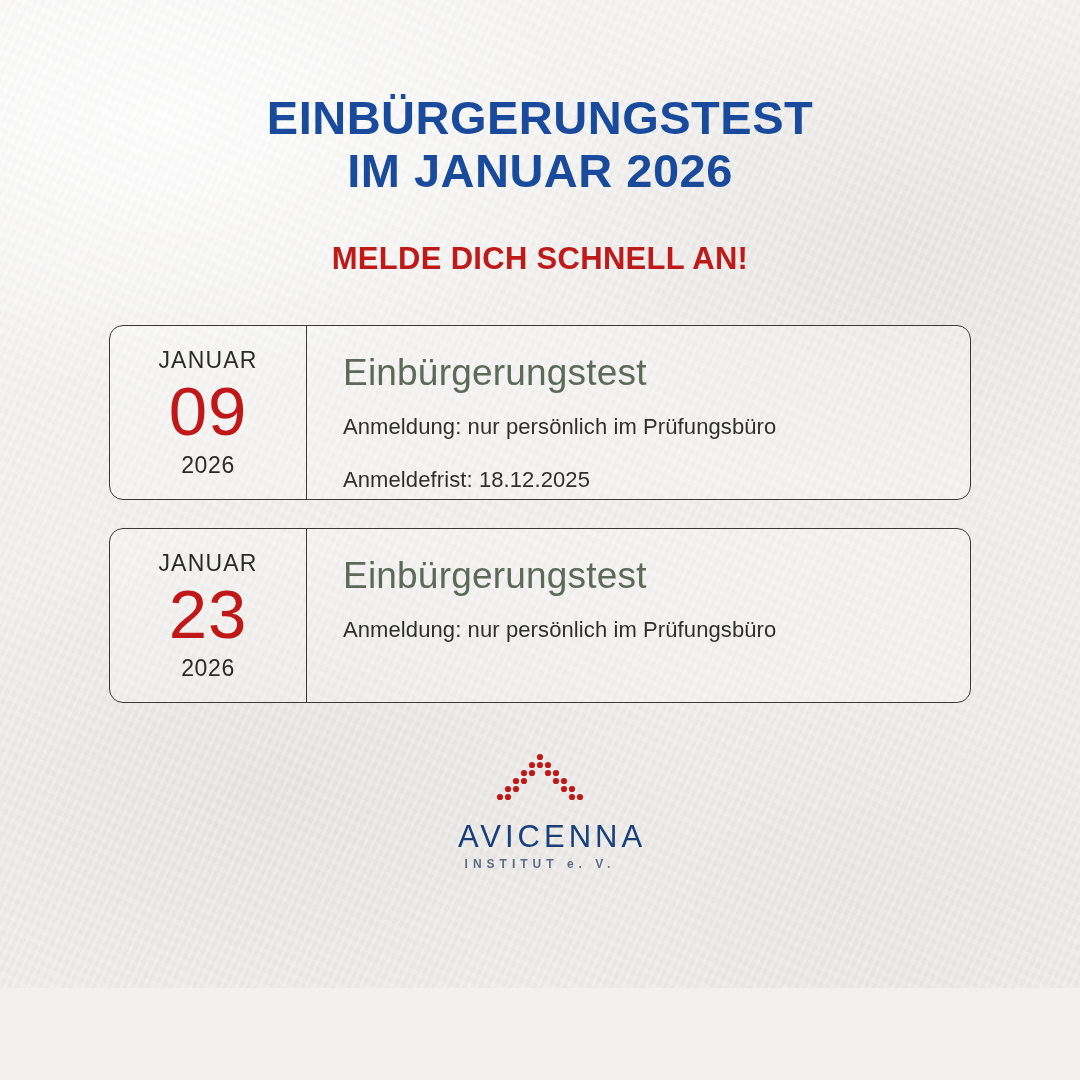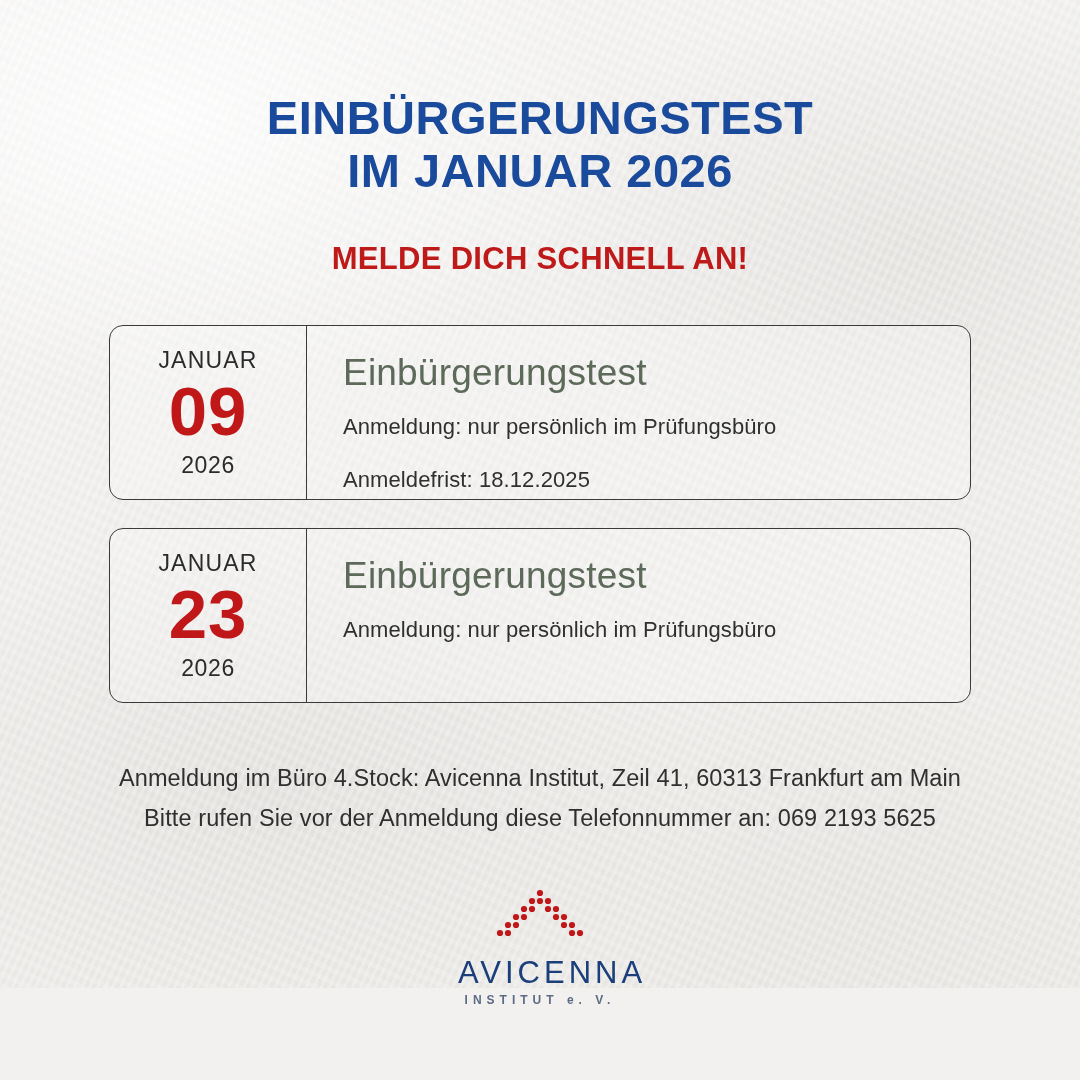--- a/index.html
+++ b/index.html
@@ -98,21 +98,21 @@
   }
   .date-month {
     color: #2b2b2b;
     font-size: 23px;
     letter-spacing: 1.2px;
     text-transform: uppercase;
   }
   .date-day {
     color: #c01818;
     font-size: 69px;
-    font-weight: bold;
+    font-weight: normal;
     line-height: 1.05;
     margin: 2px 0 4px;
     letter-spacing: 1px;
   }
   .date-year {
     color: #2b2b2b;
     font-size: 23px;
     letter-spacing: 0.6px;
   }
 
@@ -207,24 +207,20 @@
         <div class="date-year">2026</div>
       </div>
       <div class="card-body">
         <div class="card-heading">Einbürgerungstest</div>
         <div class="card-line">Anmeldung: nur persönlich im Prüfungsbüro</div>
       </div>
     </div>
 
   </div>
 
-  <div class="footer">
-    <div class="footer-line">Anmeldung im Büro 4.Stock: Avicenna Institut, Zeil 41, 60313 Frankfurt am Main</div>
-    <div class="footer-line">Bitte rufen Sie vor der Anmeldung diese Telefonnummer an: 069 2193 5625</div>
-  </div>
 
   <div class="brand">
     <svg class="brand-mark" viewBox="0 0 132 62" aria-hidden="true">
       <g fill="#C01818">
         <circle cx="66" cy="6" r="3.1"></circle>
         <circle cx="58" cy="14" r="3.1"></circle>
           <circle cx="66" cy="14" r="3.1"></circle>
           <circle cx="74" cy="14" r="3.1"></circle>
         <circle cx="50" cy="22" r="3.1"></circle>
           <circle cx="58" cy="22" r="3.1"></circle>

